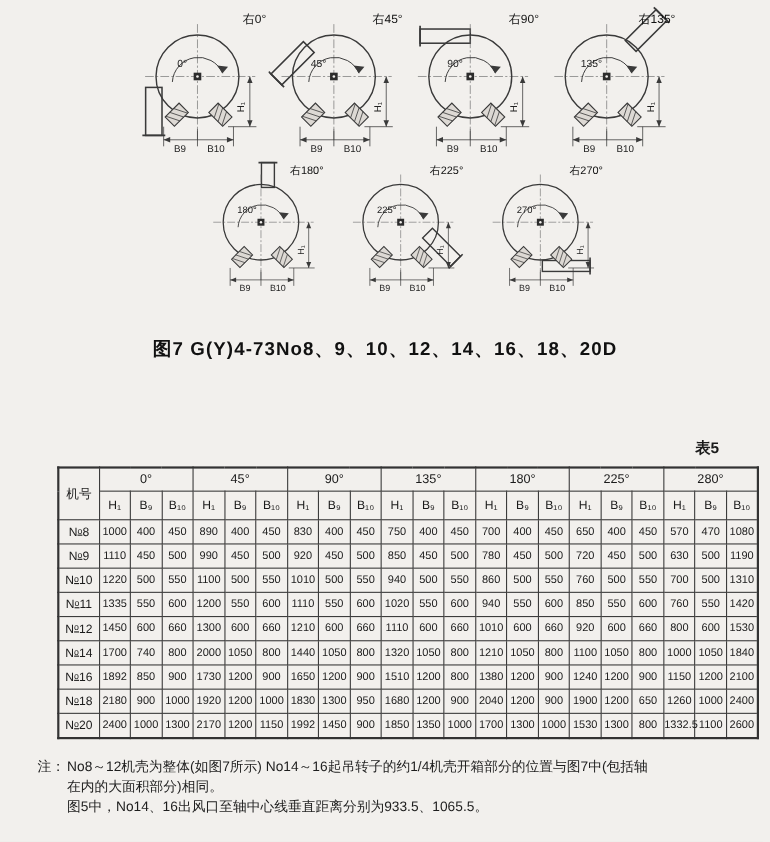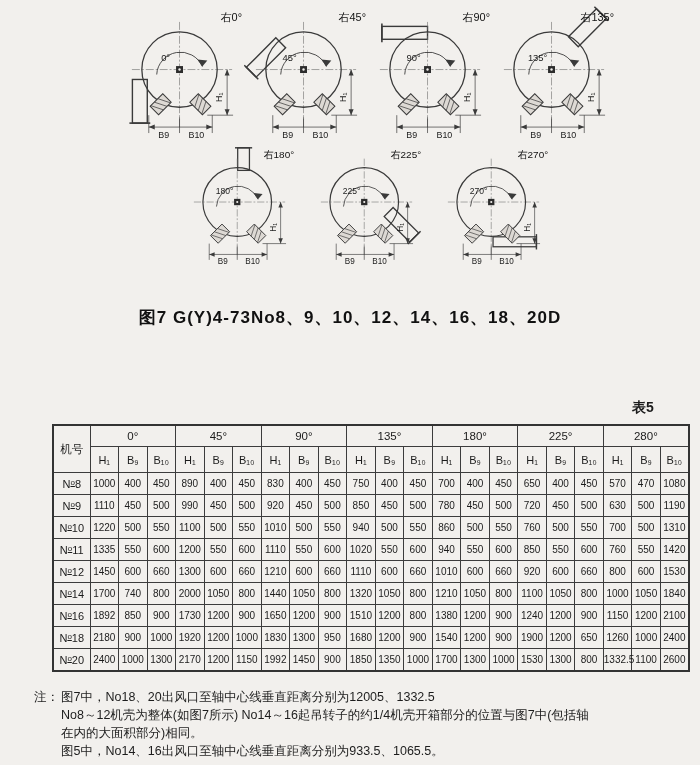--- a/index.html
+++ b/index.html
@@ -585,21 +585,21 @@
             <td>1000</td>
             <td>1920</td>
             <td>1200</td>
             <td>1000</td>
             <td>1830</td>
             <td>1300</td>
             <td>950</td>
             <td>1680</td>
             <td>1200</td>
             <td>900</td>
-            <td>1540</td>
+            <td>2040</td>
             <td>1200</td>
             <td>900</td>
             <td>1900</td>
             <td>1200</td>
             <td>650</td>
             <td>1260</td>
             <td>1000</td>
             <td>2400</td>
           </tr>
           <tr>
@@ -626,20 +626,19 @@
             <td>1100</td>
             <td>2600</td>
           </tr>
         </tbody>
     </table>
   </div>
 
   <div id="notes">
     <div class="body">
       <span class="prefix">注：</span>
-      <div>图7中，No18、20出风口至轴中心线垂直距离分别为12005、1332.5</div>
       <div>No8～12机壳为整体(如图7所示) No14～16起吊转子的约1/4机壳开箱部分的位置与图7中(包括轴</div>
       <div>在内的大面积部分)相同。</div>
       <div>图5中，No14、16出风口至轴中心线垂直距离分别为933.5、1065.5。</div>
     </div>
   </div>
 
 </div>
 
 </body></html>

